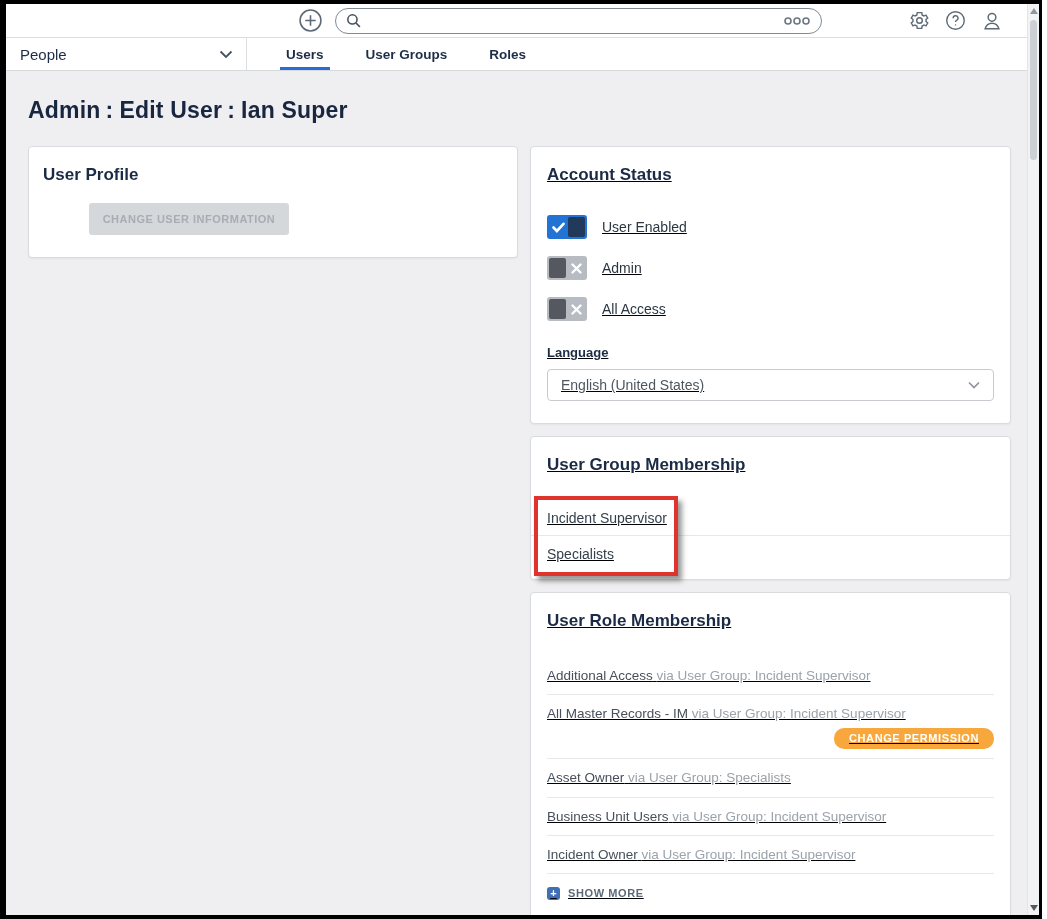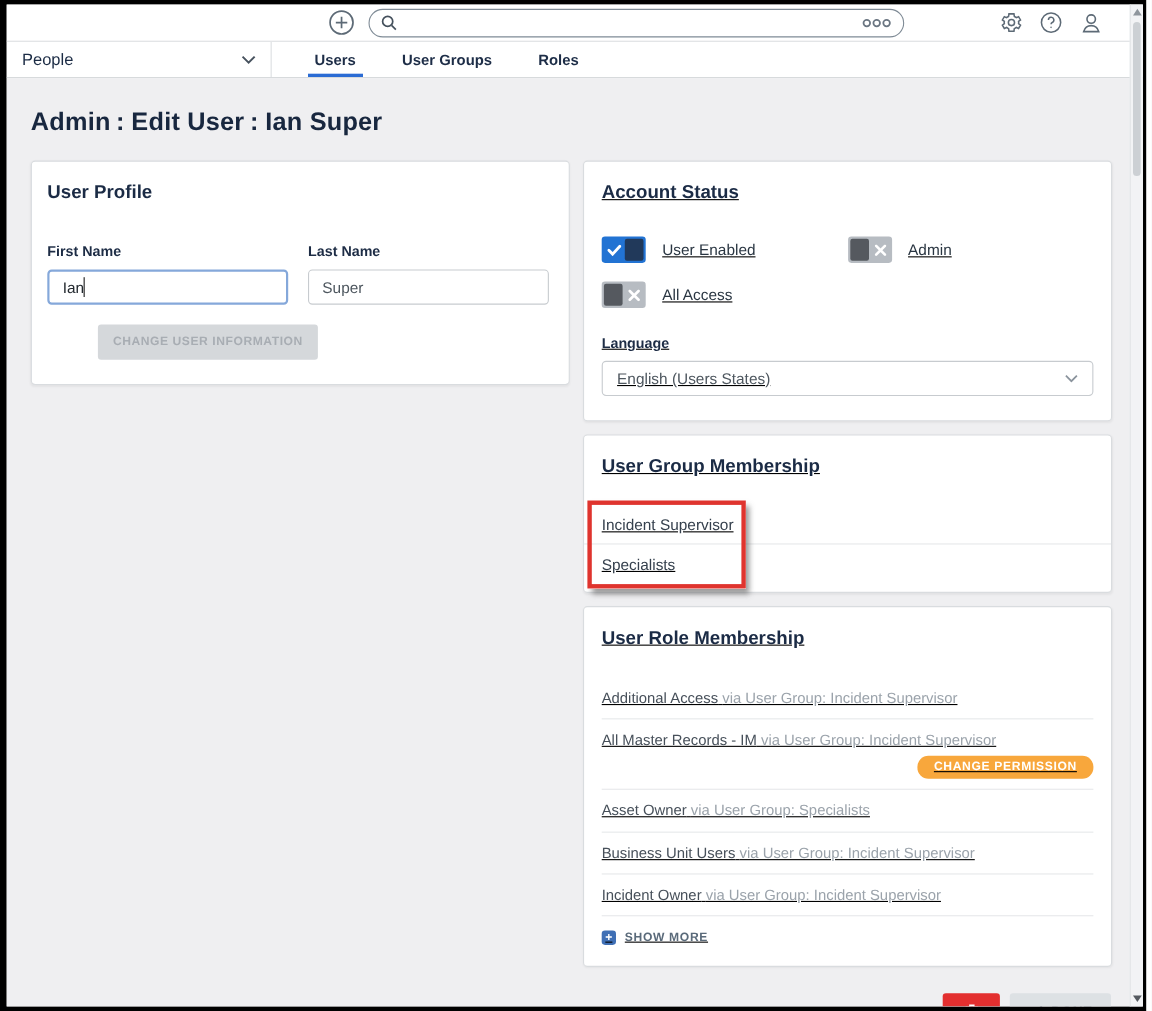--- a/index.html
+++ b/index.html
@@ -68,21 +68,21 @@
             font-family:"Liberation Sans", sans-serif; outline:none; }
   .tinput.focused { border:2px solid #85a8da; color:#23292f; }
   .caret { position:absolute; left:33px; top:7px; width:1px; height:18px; background:#1a1a1a; }
   .email-field { margin-top:22px; }
   .btn-disabled { margin-top:18px; width:200px; height:32px; background:#d5d8db; color:#a8adb3;
                   font-weight:700; font-size:11px; letter-spacing:0.5px; border:none;
                   border-radius:3px; font-family:"Liberation Sans", sans-serif;margin-left:46px; }
 
   
   .status-card { padding:18px 16px 22px; }
-  .toggle-grid { display:grid; grid-template-columns:1fr 1fr; row-gap:17px; margin-top:30px; }
+  .toggle-grid { display:grid; grid-template-columns:1fr; row-gap:17px; margin-top:30px; }
   .toggle-row { display:flex; align-items:center; gap:15px; }
   .toggle { width:40px; height:24px; border-radius:3px; display:flex; align-items:center;
             padding:2px; position:relative; cursor:pointer; flex:0 0 auto; }
   .toggle.on  { background:#2273d3; justify-content:flex-end; }
   .toggle.off { background:#b7bcc2; justify-content:flex-start; }
   .knob { width:17px; height:20px; border-radius:2px; }
   .toggle.on  .knob { background:#21395a; }
   .toggle.off .knob { background:#55595f; }
   .tg-glyph { position:absolute; top:0; bottom:0; display:flex; align-items:center; }
   .toggle.on  .tg-glyph { left:5px; }
@@ -197,33 +197,20 @@
   </div>
 
   <div class="content">
 
     <h1 class="page-title"><span>Admin</span><span class="title-colon">:</span><span>Edit User</span><span class="title-colon">:</span><span>Ian Super</span></h1>
 
     <div class="columns">
 
       <div class="card profile-card">
         <h2>User Profile</h2>
-        <div class="fields-2col">
-          <div class="field">
-            <label class="field-label">First Name</label>
-            <div class="input-wrap">
-              <input class="tinput focused" value="Ian" style="">
-              <span class="caret"></span>
-            </div>
-          </div>
-          <div class="field">
-            <label class="field-label">Last Name</label>
-            <input class="tinput" value="Super" style="">
-          </div>
-        </div>
         <button class="btn-disabled">CHANGE USER INFORMATION</button>
       </div>
 
       <div class="right-col">
 
         <div class="card status-card">
           <h2>Account Status</h2>
           <div class="toggle-grid">
             <div class="toggle-row">
               <span class="toggle on">
@@ -255,21 +242,21 @@
                     <path d="M1.5 1.5l8 8M9.5 1.5l-8 8"></path>
                   </svg>
                 </span>
               </span>
               <span class="toggle-label">All Access</span>
             </div>
           </div>
           <div class="language-block">
             <label class="field-label">Language</label>
             <div class="select">
-              <span>English (Users States)</span>
+              <span>English (United States)</span>
               <span class="icon-btn">
                 <svg width="12" height="8" viewBox="0 0 12 8" fill="none" stroke="#8b949d" stroke-width="1.6">
                   <path d="M1 1.5L6 6.5l5-5"></path>
                 </svg>
               </span>
             </div>
           </div>
         </div>
 
         <div class="card group-card">

